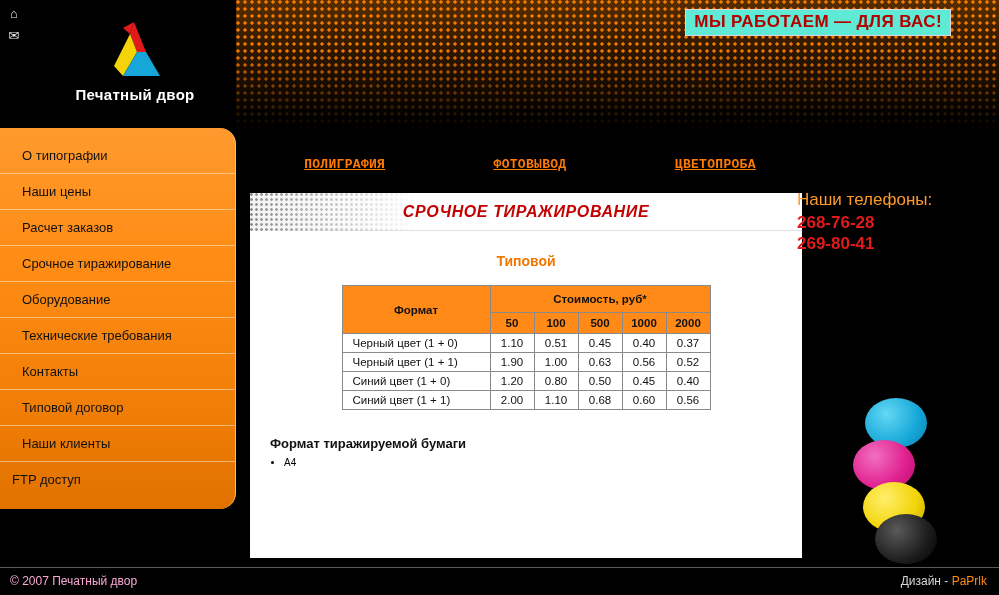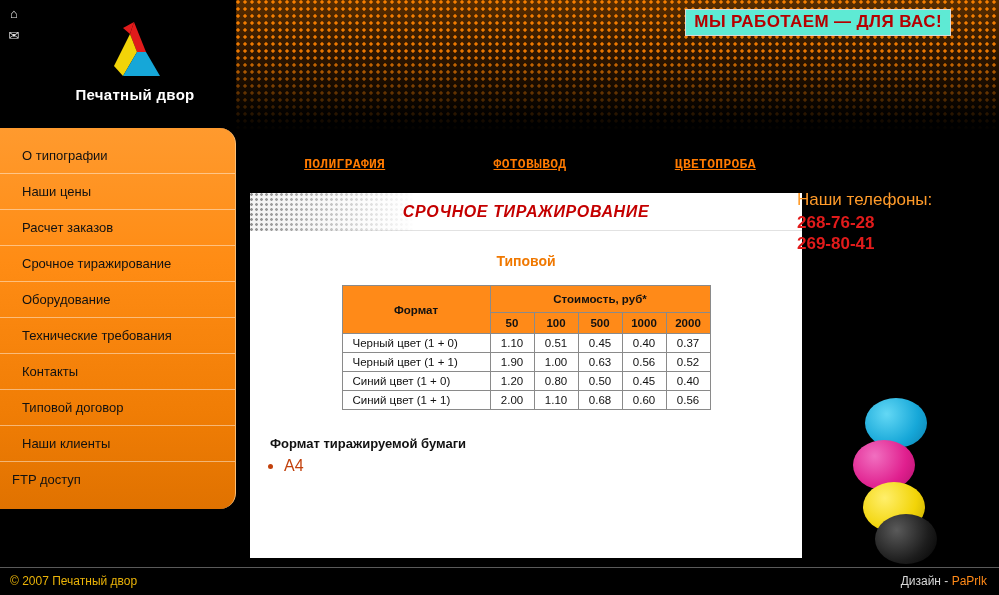--- a/index.html
+++ b/index.html
@@ -190,22 +190,22 @@
 
   .fmt-title {
     margin: 26px 0 0 20px;
     font-size: 13px;
     font-weight: bold;
     color: #111;
   }
   .fmt-list {
     margin: 6px 0 0 34px;
     padding: 0;
-    font-size: 16px;
-    color: #c2410c;
+    font-size: 10px;
+    color: #000000;
   }
   .fmt-list li { margin-top: 4px; }
 
   .panel-fade {
     position: absolute; left: 0; bottom: 0;
     width: 552px; height: 48px;
     background: linear-gradient(to bottom, rgba(255,255,255,0) 0%, rgba(255,255,255,1) 55%);
   }
 
   
@@ -241,21 +241,21 @@
 
   
   .footer {
     position: absolute; left: 0; bottom: 0;
     width: 999px; height: 28px;
     background: #000;
     border-top: 1px solid #5a5a5a;
   }
   .footer-left {
     position: absolute; left: 10px; top: 6px;
-    color: #eab308; font-size: 12px;
+    color: #f9a8d4; font-size: 12px;
   }
   .footer-right {
     position: absolute; right: 12px; top: 6px;
     color: #d8d8d8; font-size: 12px;
   }
   .footer-right a { color: #ff8a18; cursor: pointer; }
 </style>
 </head>
 <body>
 

